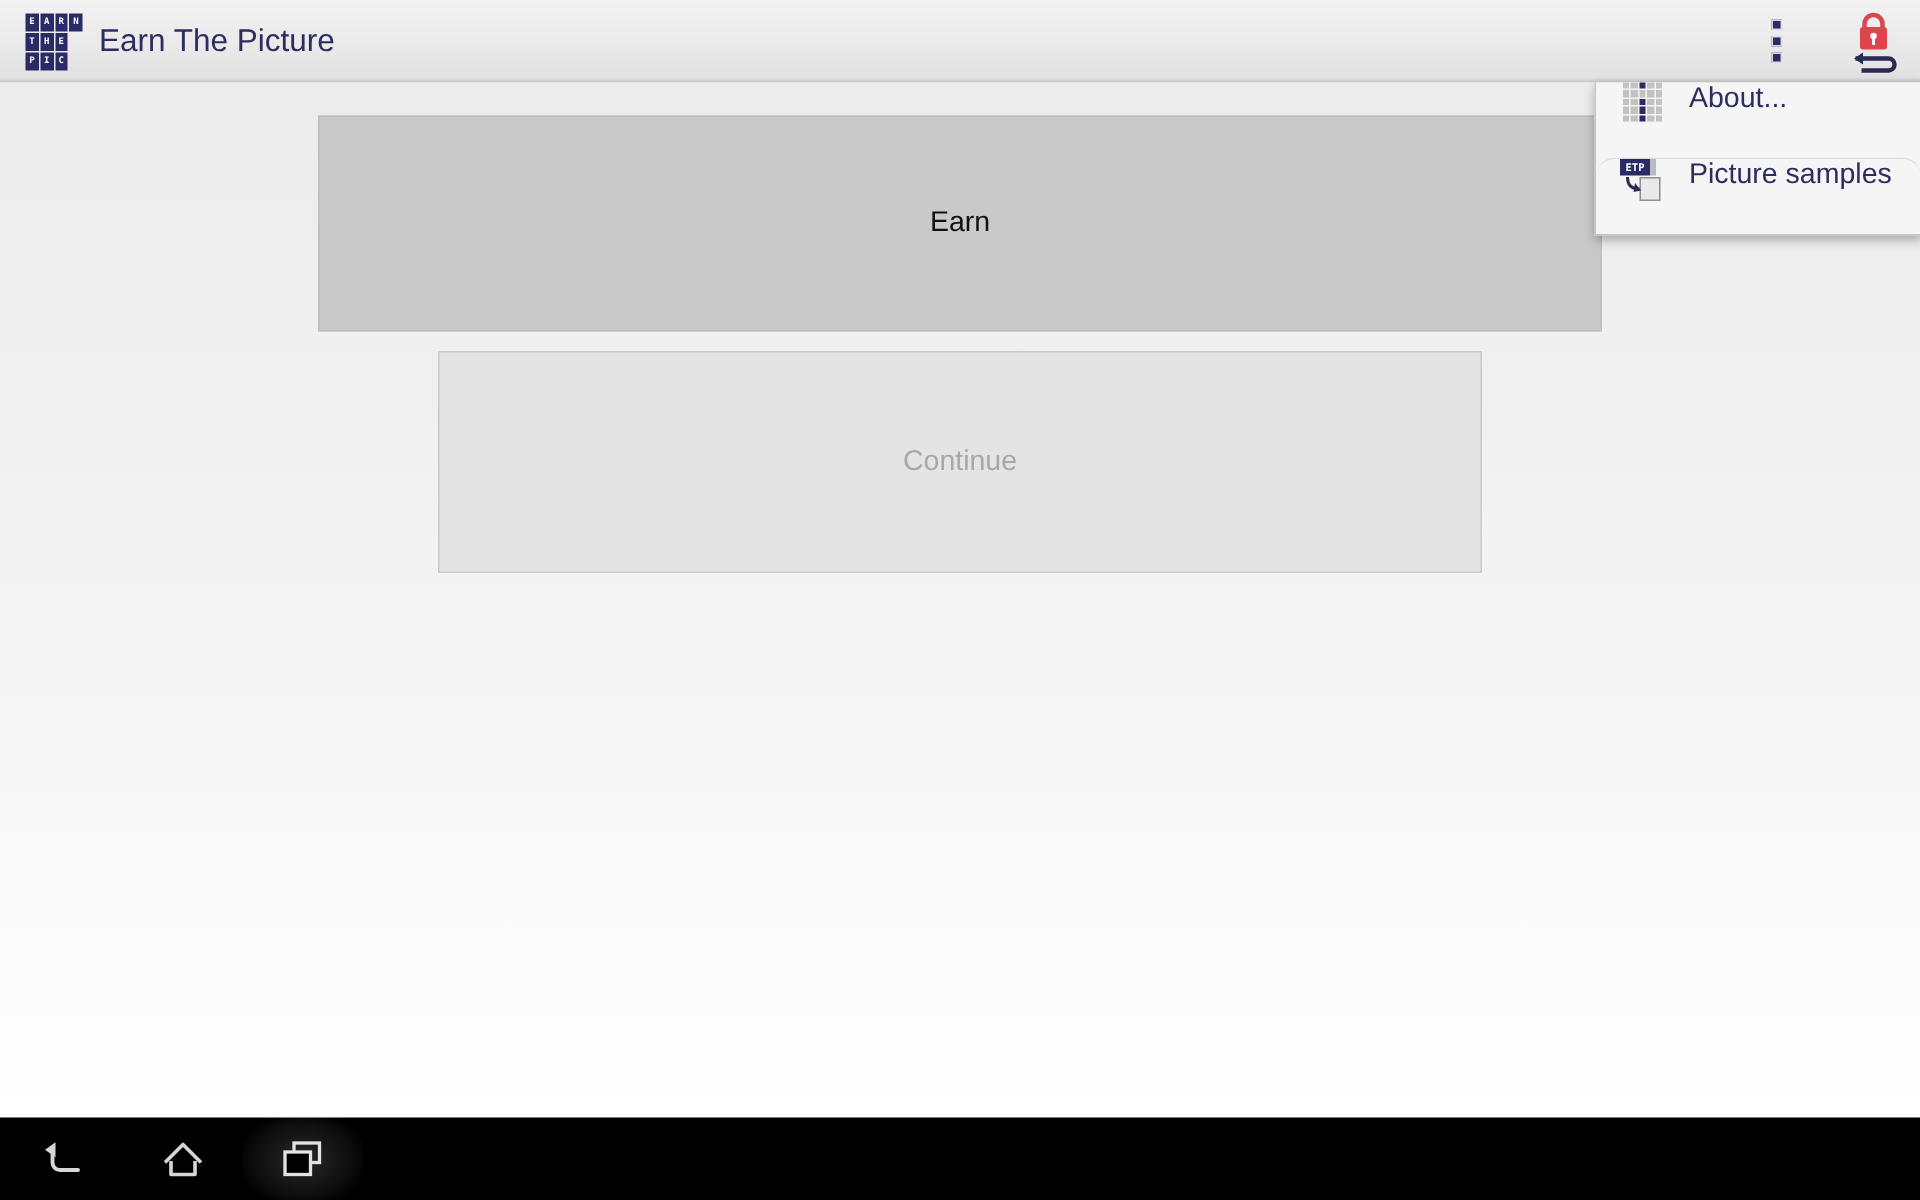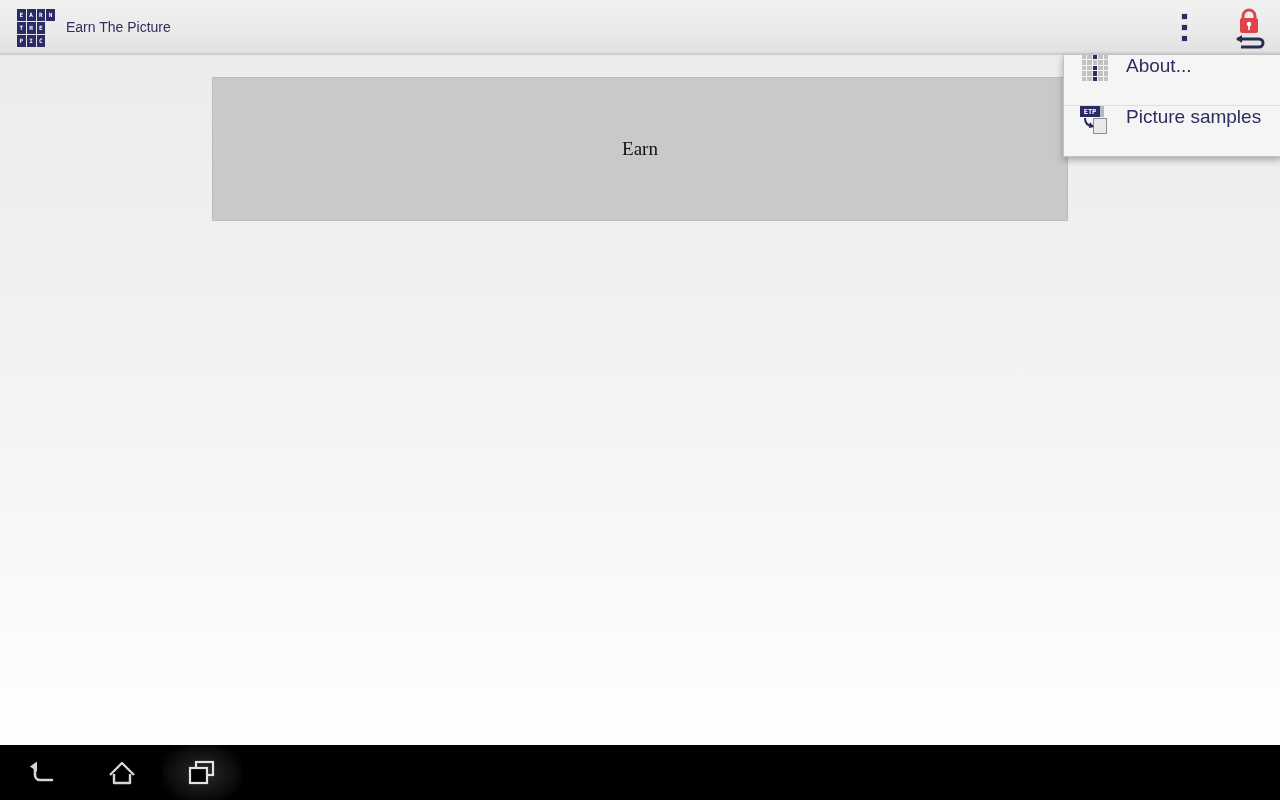--- a/index.html
+++ b/index.html
@@ -50,21 +50,21 @@
     letter-spacing: 0;
   }
   #app-icon .tile.empty {
     background: transparent;
   }
   #app-title {
     position: absolute;
     left: 66px; top: 0;
     height: 55px;
     line-height: 55px;
-    font-size: 14px;
+    font-size: 21px;
     color: #2d2d5f;
     white-space: nowrap;
   }
   #overflow-button {
     position: absolute;
     left: 1164px; top: 0;
     width: 40px; height: 55px;
     display: flex;
     flex-direction: column;
     align-items: center;
@@ -98,20 +98,21 @@
   .menu-item {
     position: relative;
     height: 50px;
     display: flex;
     align-items: flex-start;
     cursor: pointer;
     background: #f5f5f5;
   }
   .menu-item + .menu-item {
     border-top: 1px solid #dcdcdc;
+    border-radius: 13px;
   }
   .menu-icon-wrap {
     width: 62px;
     display: flex;
     align-items: center;
     justify-content: center;
     flex: 0 0 auto;
   }
   .menu-label {
     font-size: 19px;
@@ -172,21 +173,20 @@
     background: linear-gradient(180deg, #ececec 0%, #f0f0f0 30%, #f6f6f6 62%, #fcfcfc 88%, #ffffff 100%);
   }
   .big-button {
     position: absolute;
     box-sizing: border-box;
     display: flex;
     align-items: center;
     justify-content: center;
     border: 1px solid #bfbfbf;
     font-size: 19px;
-    font-family: Liberation Serif, serif;
   }
   #btn-earn {
     left: 212px; top: 22px;
     width: 856px; height: 144px;
     background: #c9c9c9;
     border-color: #bdbdbd;
     color: #111111;
   }
   #btn-continue {
     left: 292px; top: 179px;
@@ -324,20 +324,21 @@
             <path d="M10 16 l4 5 l-5 1 z" fill="#2a2a52"></path>
           </svg>
         </div>
       </div>
       <div class="menu-label">Picture samples</div>
     </div>
   </div>
 
   <div id="content">
     <div class="big-button" id="btn-earn">Earn</div>
+    <div class="big-button" id="btn-continue">Continue</div>
   </div>
 
   <div id="nav-bar">
 
     <div class="nav-btn" id="nav-back">
       <svg width="36" height="30" viewBox="0 0 36 30">
         <path d="M11 7 v10 a5 5 0 0 0 5 5 h12" fill="none" stroke="#d6d6d6" stroke-width="2.6" stroke-linecap="round"></path>
         <path d="M6 8.5 l7 -5 l0 10 z" fill="#d6d6d6"></path>
       </svg>
     </div>

